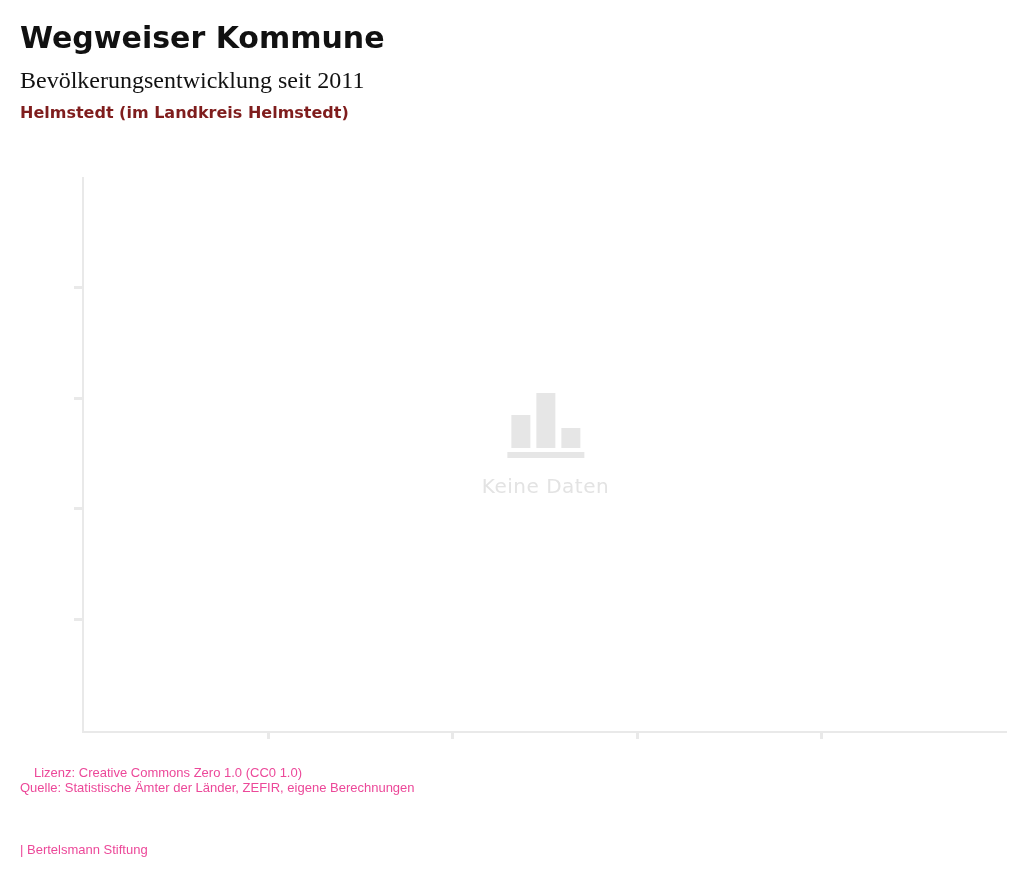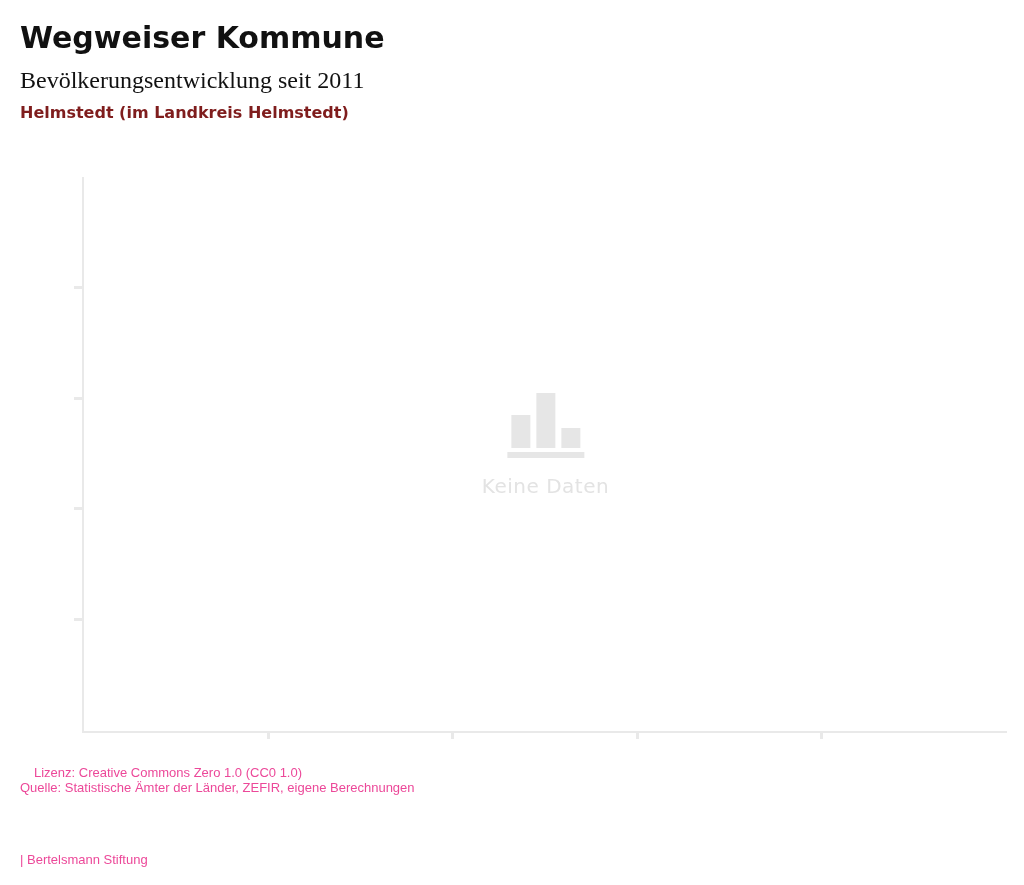--- a/index.html
+++ b/index.html
@@ -110,21 +110,21 @@
   .footer-line {
     position: absolute;
     left: 20px;
     font-size: 13px;
     line-height: 1.2;
     color: #ec4899;
     white-space: nowrap;
   }
   .footer-line.l1 { top: 780px; }
   .footer-line.l2 { top: 765px; margin-left: 14px; }
-  .footer-line.l3 { top: 842px; margin-top: 10px; }
+  .footer-line.l3 { top: 842px; }
 </style>
 </head>
 <body>
 
 <div class="page">
 
   <header>
     <h1 class="title">Wegweiser Kommune</h1>
     <h2 class="subtitle">Bevölkerungsentwicklung seit 2011</h2>
     <h3 class="location">Helmstedt (im Landkreis Helmstedt)</h3>

